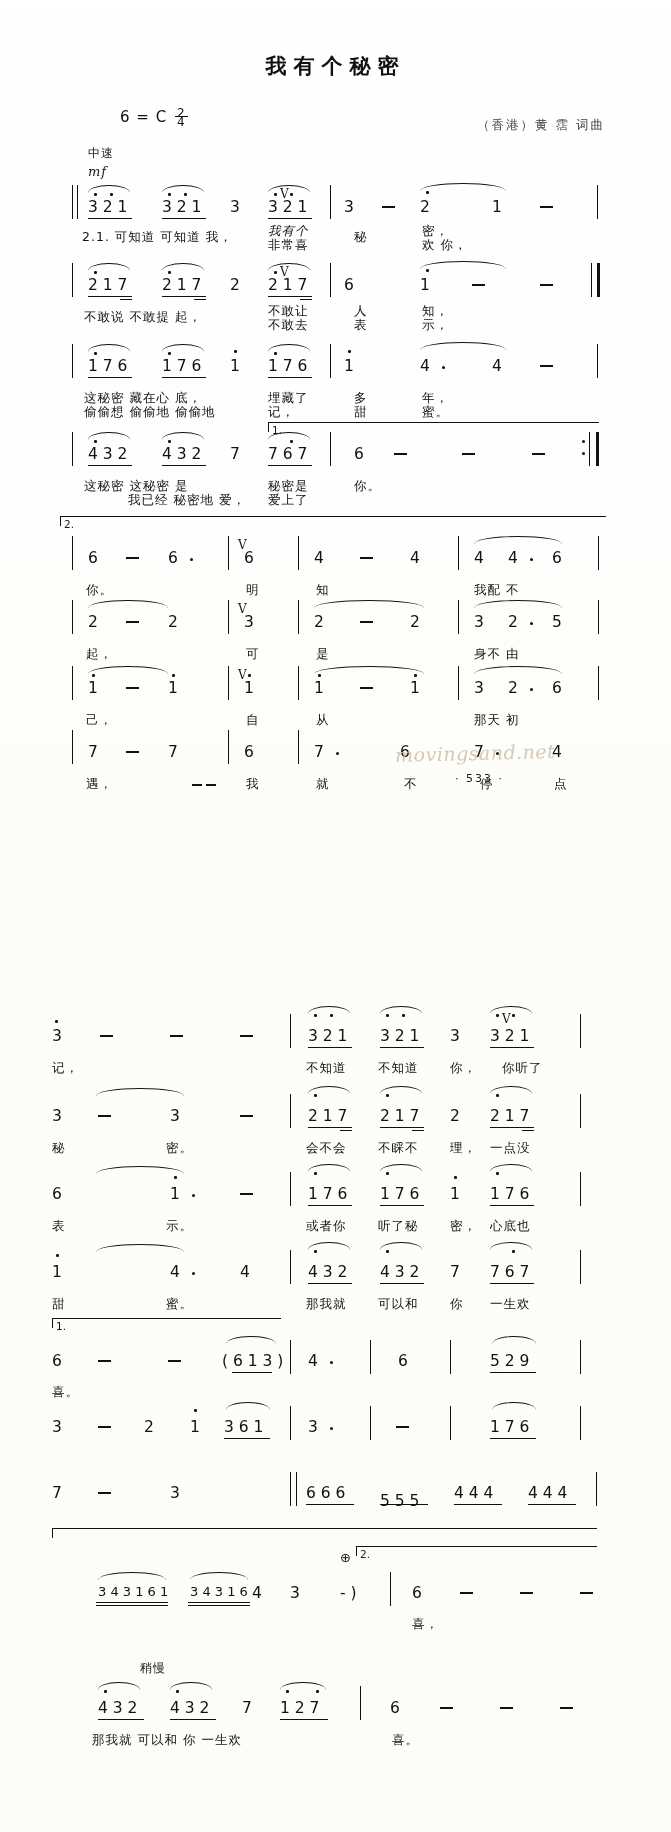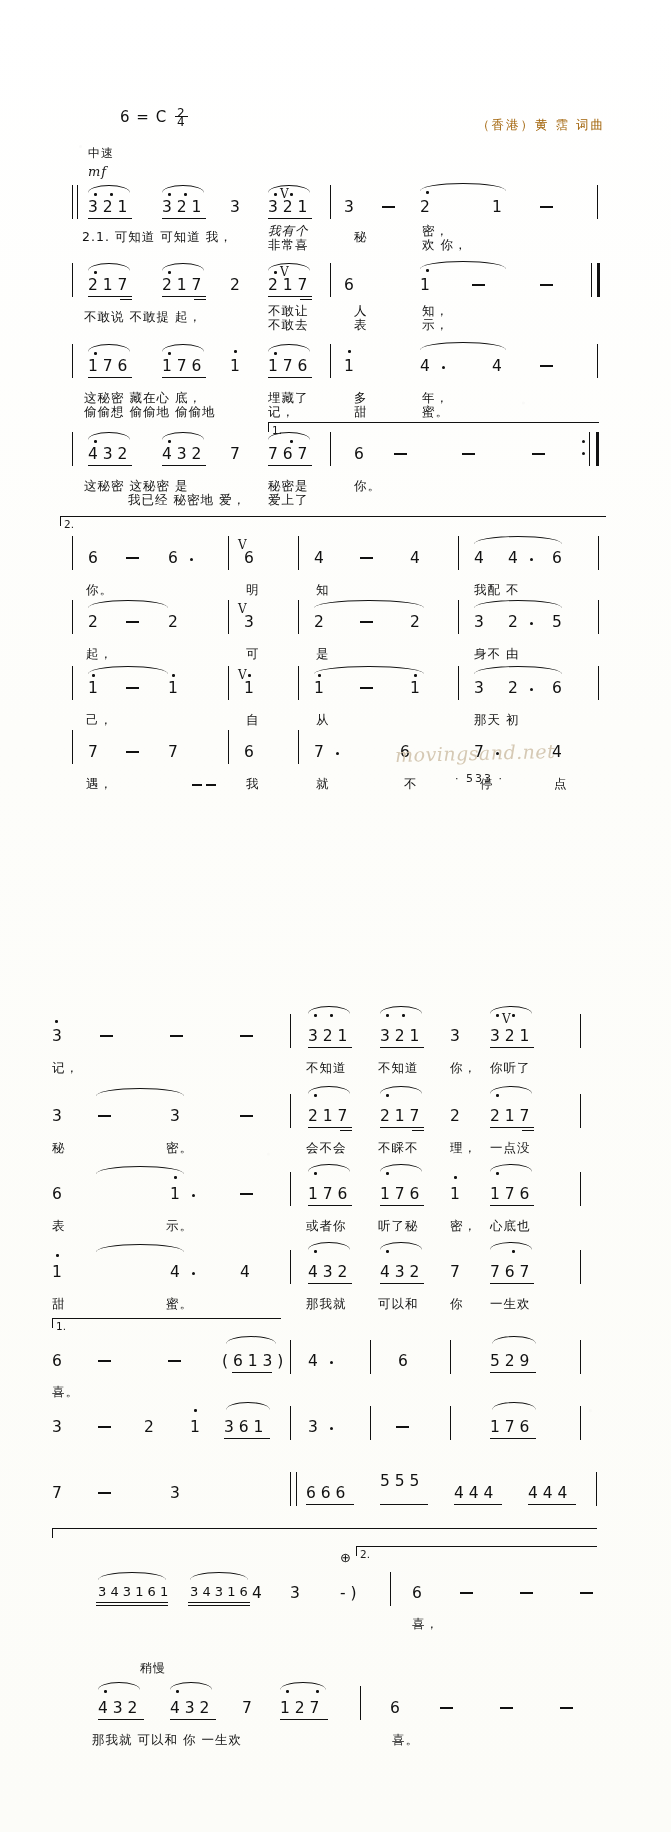--- a/index.html
+++ b/index.html
@@ -52,21 +52,21 @@
     margin-left:2px;
   }
   .key-sig .frac .num{position:absolute;top:-3px;left:2px;font-size:12px;}
   .key-sig .frac .den{position:absolute;top:6px;left:2px;font-size:12px;}
   .key-sig .frac .bar{position:absolute;top:7px;left:0;width:13px;height:1px;background:#111;}
   .composer{
     position:absolute;
     top:117px;right:66px;
     font-size:12.5px;
     letter-spacing:2px;
-    color:#a16207;
+    color:#404040;
   }
   .tempo{
     position:absolute;
     top:145px;left:88px;
     font-size:12px;
     letter-spacing:1px;
   }
   .tempo .dyn{
     display:block;
     margin-top:2px;
@@ -157,20 +157,21 @@
   .fine-dots i{
     position:absolute;left:0;width:3.4px;height:3.4px;border-radius:50%;background:#111;
   }
 </style>
 </head>
 <body>
 
 <div class="sheet">
   <div class="paper-tone"></div>
 
+  <div class="title">我有个秘密</div>
 
   <div class="key-sig">
     <span>6 = C</span>
     <span class="frac">
       <span class="num">2</span>
       <span class="bar"></span>
       <span class="den">4</span>
     </span>
   </div>
 
@@ -527,21 +528,21 @@
     <div class="overdot" style="left:472px;top:4px;"></div>
     <div class="note" style="left:450px;top:17px;">3 2 1</div>
     <div class="underline1" style="left:450px;top:37px;width:44px;"></div>
 
     <div class="barline" style="left:540px;top:4px;height:34px;"></div>
 
     <div class="lyric" style="left:12px;top:50px;">记，</div>
     <div class="lyric" style="left:266px;top:50px;">不知道</div>
     <div class="lyric" style="left:338px;top:50px;">不知道</div>
     <div class="lyric" style="left:410px;top:50px;">你，</div>
-    <div class="lyric" style="left:450px;top:50px;">你听了</div>
+    <div class="lyric" style="left:462px;top:50px;">你听了</div>
   </div>
 
   <div class="system" style="top:1090px;left:40px;width:575px;height:76px;">
     <div class="slur" style="left:56px;top:-2px;width:88px;"></div>
     <div class="note" style="left:12px;top:17px;">3</div>
     <div class="dash" style="left:58px;top:25px;"></div>
     <div class="note" style="left:130px;top:17px;">3</div>
     <div class="dash" style="left:200px;top:25px;"></div>
 
     <div class="barline" style="left:250px;top:4px;height:34px;"></div>
@@ -708,21 +709,21 @@
   <div class="system" style="top:1470px;left:40px;width:575px;height:80px;">
     <div class="note" style="left:12px;top:14px;">7</div>
     <div class="dash" style="left:58px;top:22px;"></div>
     <div class="note" style="left:130px;top:14px;">3</div>
 
     <div class="barline" style="left:250px;top:2px;height:34px;"></div>
     <div class="barline" style="left:256px;top:2px;height:34px;"></div>
     <div class="note" style="left:266px;top:14px;">6 6 6</div>
     <div class="underline1" style="left:266px;top:34px;width:48px;"></div>
 
-    <div class="note" style="left:340px;top:2px;">5 5 5</div>
+    <div class="note" style="left:340px;top:22px;">5 5 5</div>
     <div class="underline1" style="left:340px;top:34px;width:48px;"></div>
 
     <div class="note" style="left:414px;top:14px;">4 4 4</div>
     <div class="underline1" style="left:414px;top:34px;width:48px;"></div>
 
     <div class="note" style="left:488px;top:14px;">4 4 4</div>
     <div class="underline1" style="left:488px;top:34px;width:48px;"></div>
 
     <div class="barline" style="left:556px;top:2px;height:34px;"></div>
 

